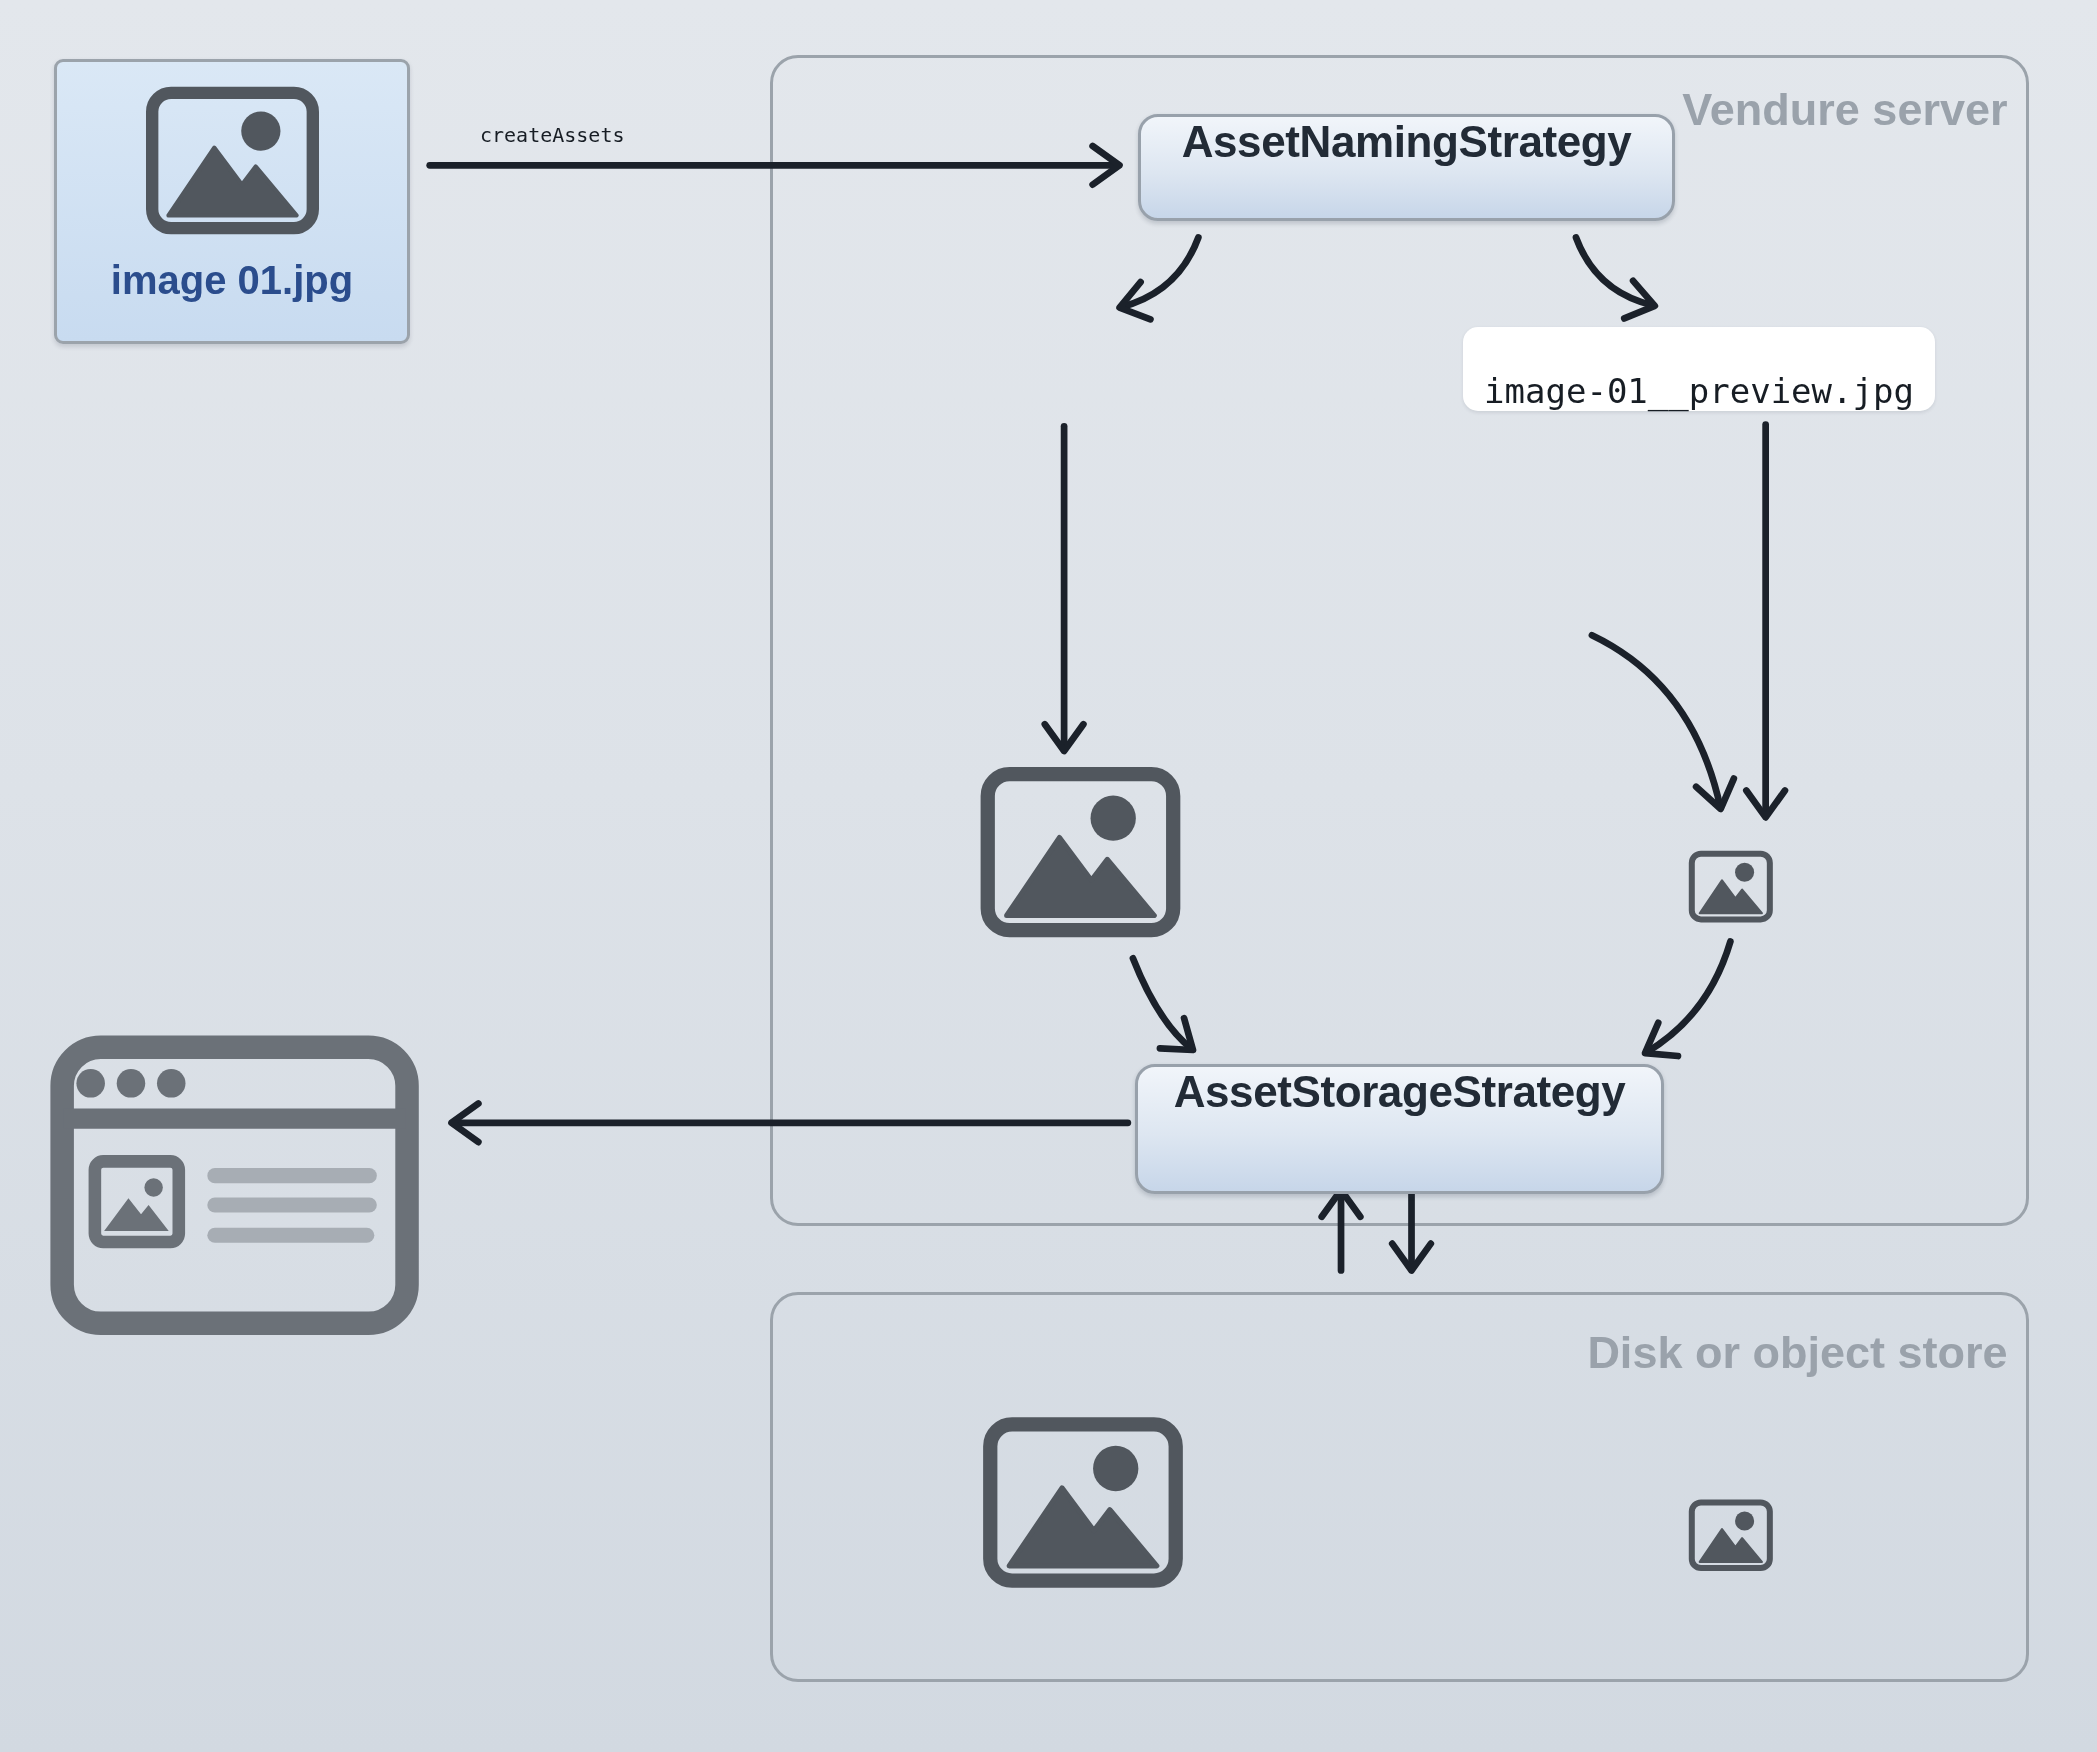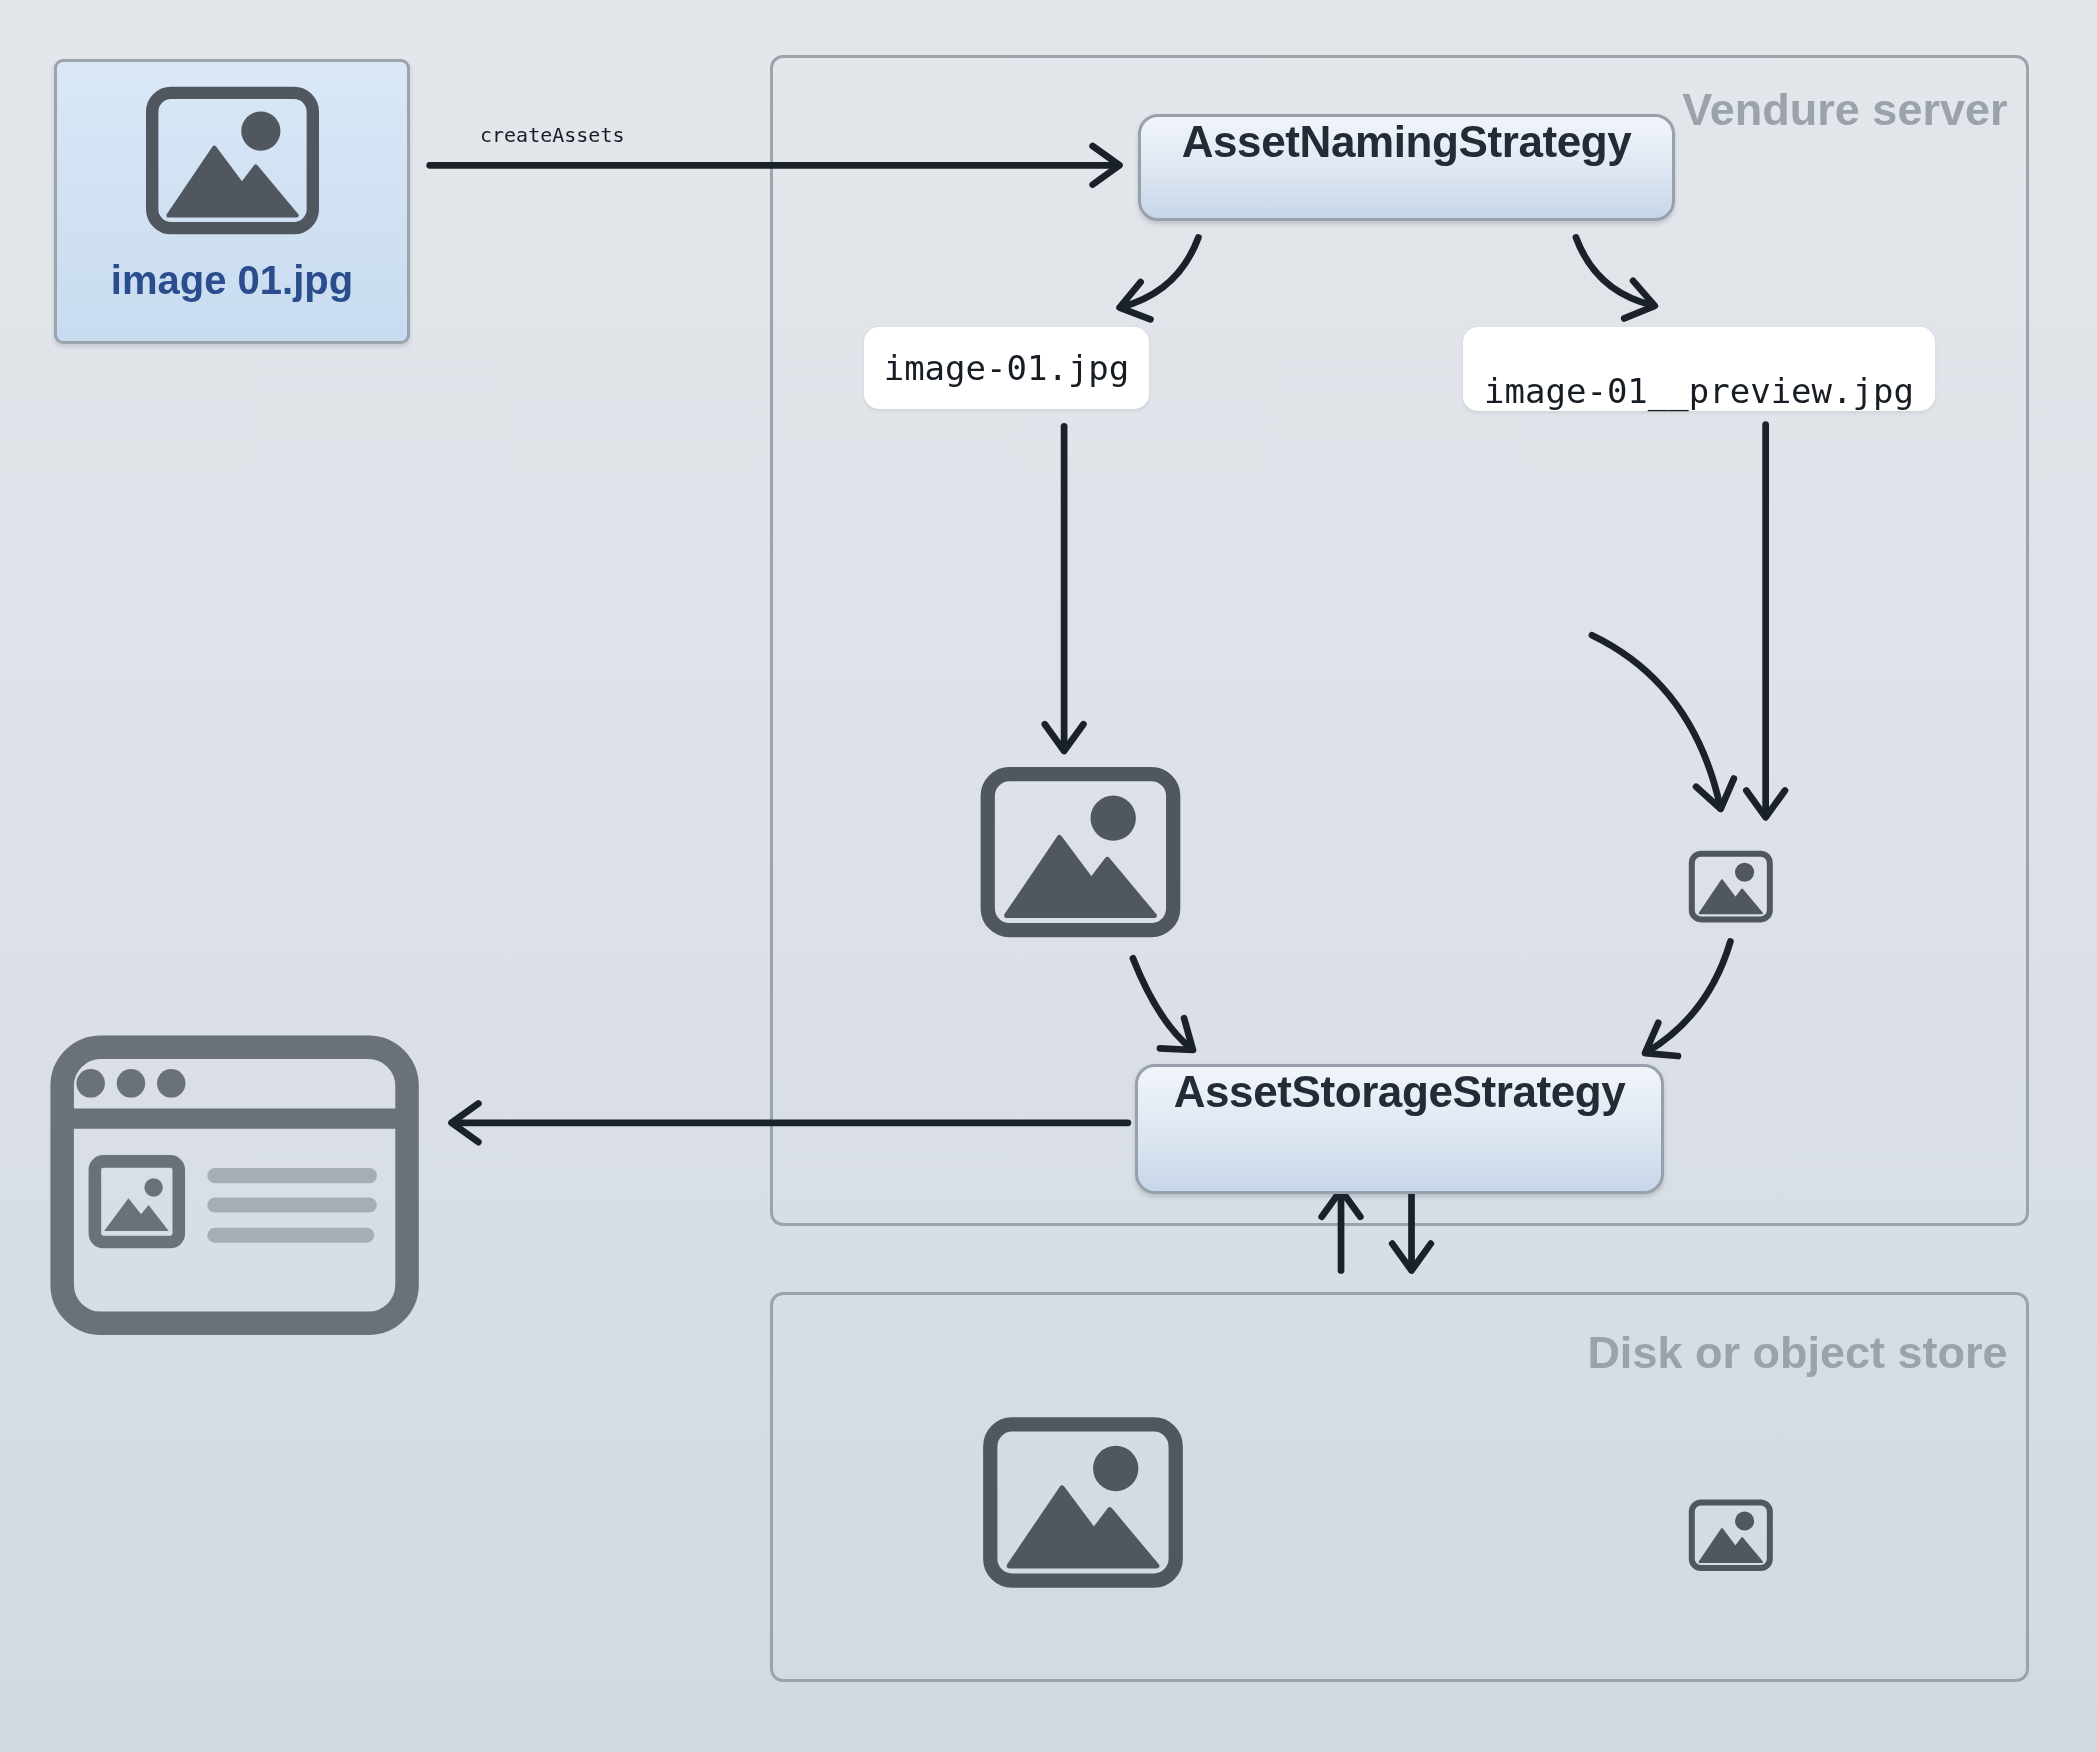--- a/index.html
+++ b/index.html
@@ -11,21 +11,21 @@
     --code-bg:#ffffff; --code-text:#171d24;
     --arrow:#1b212a; --icon-gray:#51575e; --browser-gray:#6b7178; --browser-line:#a7adb4;
   }
   *{box-sizing:border-box;margin:0;padding:0}
   html,body{width:2098px;height:1753px;}
   body{font-family:"Liberation Sans",sans-serif;}
   .canvas{position:relative;width:2098px;height:1753px;overflow:hidden;
           background:linear-gradient(180deg,var(--page-bg-top) 0%,#dde2e8 45%,var(--page-bg-bottom) 100%);}
 
   
-  .container{position:absolute;border:3.4px solid var(--container-border);border-radius:13px;z-index:1;background:transparent;}
+  .container{position:absolute;border:3.4px solid var(--container-border);border-radius:28px;z-index:1;background:transparent;}
   .container-title{position:absolute;font-weight:bold;font-size:45px;color:var(--container-title);letter-spacing:0;line-height:1;}
 
   
   .sbutton{position:absolute;display:flex;align-items:flex-start;justify-content:center;
            border:3.4px solid var(--button-border);border-radius:20px;
            background:linear-gradient(180deg,var(--button-bg-top) 0%,var(--button-bg-mid) 55%,var(--button-bg-bottom) 100%);
            box-shadow:0 2.5px 4.2px rgba(40,50,65,.18);z-index:3;}
   .sbutton span{font-weight:bold;font-size:44px;color:var(--button-text);letter-spacing:-0.4px;}
 
   
@@ -126,22 +126,19 @@
 
   <div class="sbutton" style="left:1138px;top:114px;width:537px;height:107px;">
     <span>AssetNamingStrategy</span>
   </div>
 
 
   <div class="sbutton" style="left:1135px;top:1064px;width:529px;height:130px;">
     <span>AssetStorageStrategy</span>
   </div>
 
-  <div class="code-label" style="left:864px;top:327px;width:285px;height:82px;">
-    <span>image-01.jpg</span>
-  </div>
 
   <div class="code-label" style="left:1463px;top:327px;width:472px;height:84px;align-items:flex-end;">
     <span>image-01__preview.jpg</span>
   </div>
 
 </div>
 
 
 </body></html>

